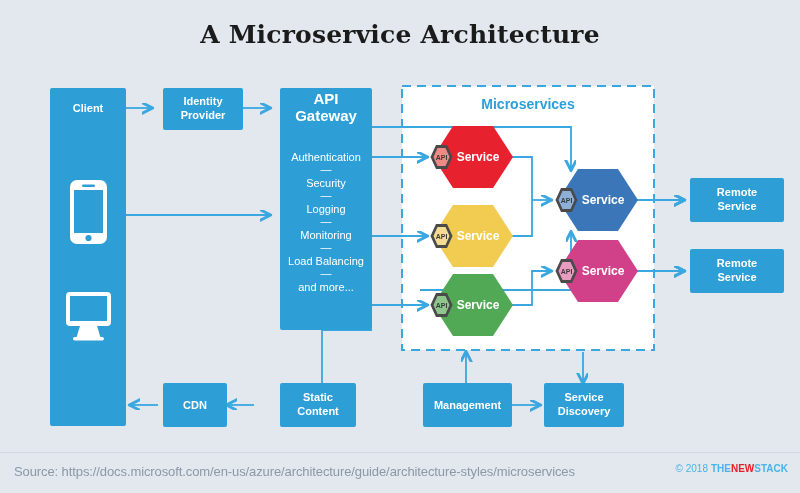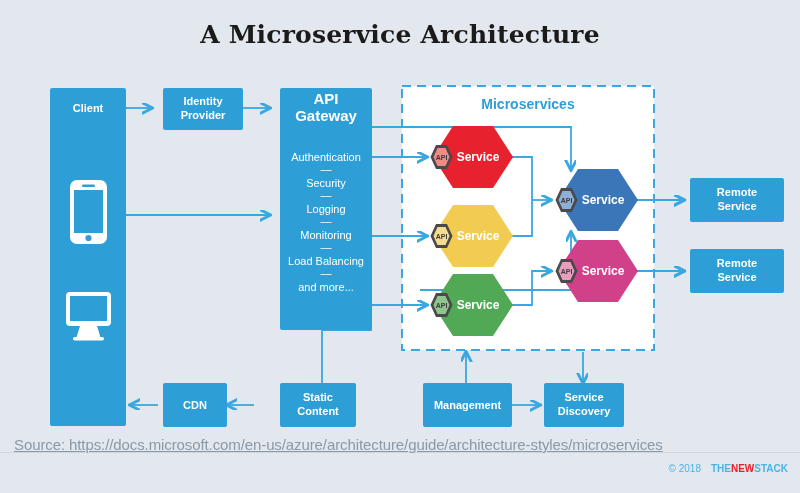--- a/index.html
+++ b/index.html
@@ -89,37 +89,36 @@
     position: absolute;
     left: 0;
     top: 452px;
     width: 800px;
     height: 1px;
     background: #cfd8e1;
   }
   #source {
     position: absolute;
     left: 14px;
-    top: 436px;
-    font-size: 15px;
+    top: 464px;
+    font-size: 13px;
     color: #8b98a5;
     font-family: "Liberation Sans", sans-serif;
     letter-spacing: -0.1px;
-    text-decoration: underline;
   }
   #brand {
     position: absolute;
     right: 12px;
     top: 463px;
     font-size: 10px;
     font-family: "Liberation Sans", sans-serif;
     font-weight: bold;
     white-space: nowrap;
   }
-  #brand .copy { color: #4ab3e8; font-weight: normal; margin-right: 10px; }
+  #brand .copy { color: #4ab3e8; font-weight: normal; margin-right: 3px; }
   #brand .the { color: #4ab3e8; }
   #brand .new { color: #ed1c24; }
   #brand .stack { color: #4ab3e8; margin-top: 11px; }
 </style>
 </head>
 <body>
 
 <div id="canvas">
 
   <div id="title">A Microservice Architecture</div>

